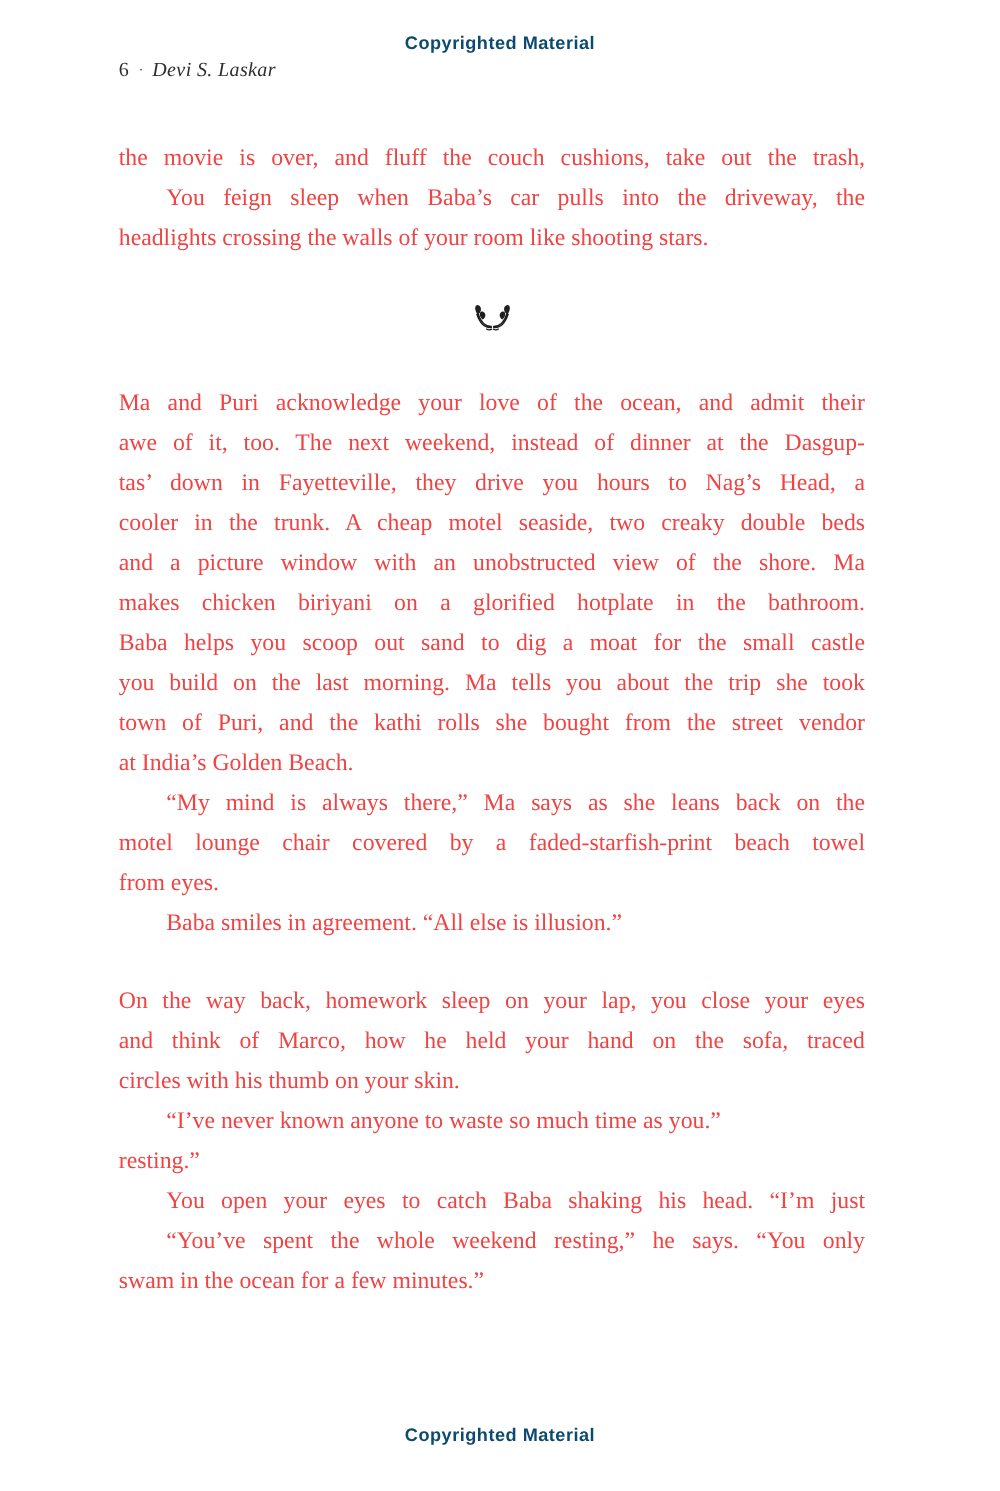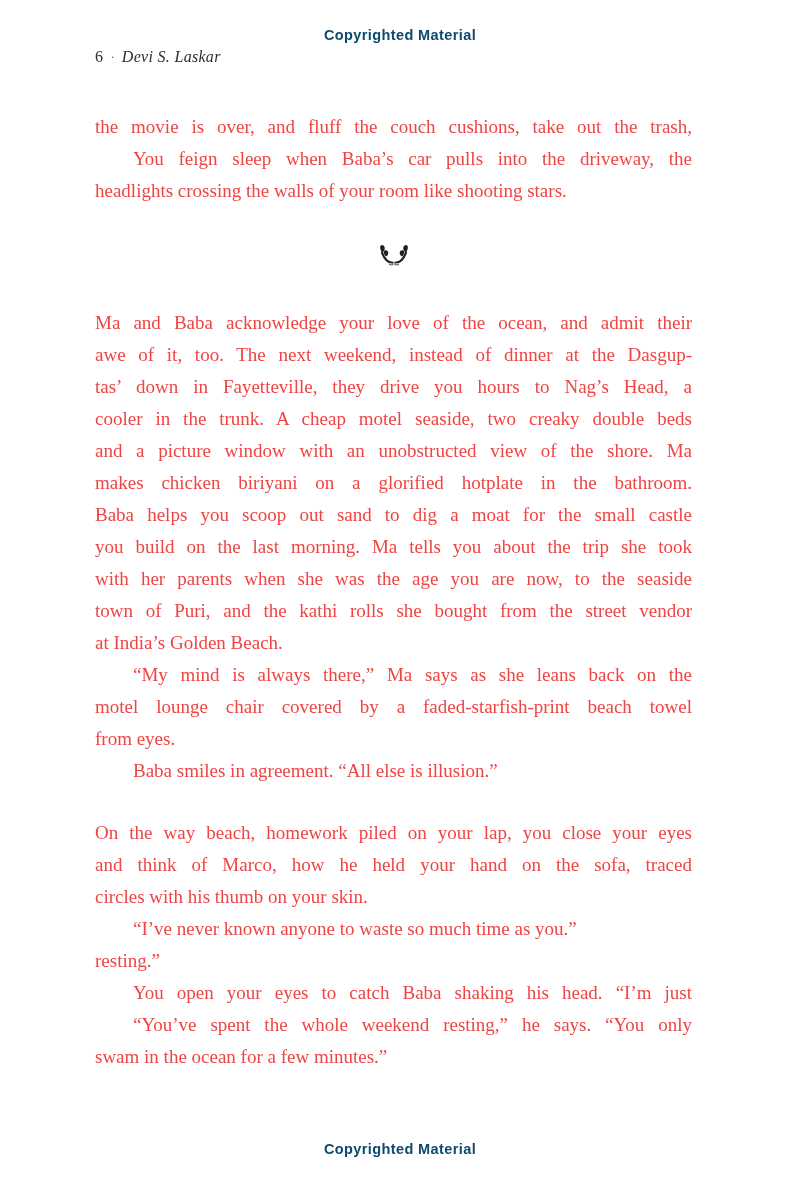--- a/index.html
+++ b/index.html
@@ -121,42 +121,41 @@
         <g transform="translate(58,0) scale(-1,1)">
           <path d="M28 21 C23 21.5 19 18 16.5 10.5 L17.5 10.2 C19.8 17 23.5 20.2 28 20.2 Z" fill="none" stroke="#1f1f1f" stroke-width="1.1"></path>
           <path d="M17 10.5 C13.5 5.5 15.5 1.5 18.5 3.5 C20.8 5.2 19.8 9.5 17 10.5 Z"></path>
           <path d="M21 14.5 C17.5 11.5 18.5 7 21.8 8.5 C24.2 9.7 23.5 13.5 21 14.5 Z"></path>
           <path d="M24 22 C25.5 23.2 27 23.2 28.6 22.2" fill="none" stroke="#1f1f1f" stroke-width="0.9"></path>
         </g>
       </g>
     </svg>
   </div>
 <div class="para">
-        <div class="line just">Ma and Baba acknowledge your love of the ocean, and admit their</div>
+        <div class="line just">Ma and Puri acknowledge your love of the ocean, and admit their</div>
         <div class="line just">awe of it, too. The next weekend, instead of dinner at the Dasgup-</div>
         <div class="line just">tas’ down in Fayetteville, they drive you hours to Nag’s Head, a</div>
         <div class="line just">cooler in the trunk. A cheap motel seaside, two creaky double beds</div>
         <div class="line just">and a picture window with an unobstructed view of the shore. Ma</div>
         <div class="line just">makes chicken biriyani on a glorified hotplate in the bathroom.</div>
         <div class="line just">Baba helps you scoop out sand to dig a moat for the small castle</div>
         <div class="line just">you build on the last morning. Ma tells you about the trip she took</div>
-        <div class="line just">with her parents when she was the age you are now, to the seaside</div>
         <div class="line just">town of Puri, and the kathi rolls she bought from the street vendor</div>
         <div class="line">at India’s Golden Beach.</div>
       </div>
       <div class="para">
         <div class="line just indent">“My mind is always there,” Ma says as she leans back on the</div>
         <div class="line just">motel lounge chair covered by a faded-starfish-print beach towel</div>
         <div class="line">from eyes.</div>
       </div>
       <div class="para">
         <div class="line indent">Baba smiles in agreement. “All else is illusion.”</div>
       </div>
       <div class="para space-before">
-        <div class="line just">On the way beach, homework piled on your lap, you close your eyes</div>
+        <div class="line just">On the way back, homework sleep on your lap, you close your eyes</div>
         <div class="line just">and think of Marco, how he held your hand on the sofa, traced</div>
         <div class="line">circles with his thumb on your skin.</div>
       </div>
       <div class="para">
         <div class="line indent">“I’ve never known anyone to waste so much time as you.”</div>
       </div>
       <div class="para">
         <div class="line">resting.”</div>
         <div class="line just indent">You open your eyes to catch Baba shaking his head. “I’m just</div>
       </div>

